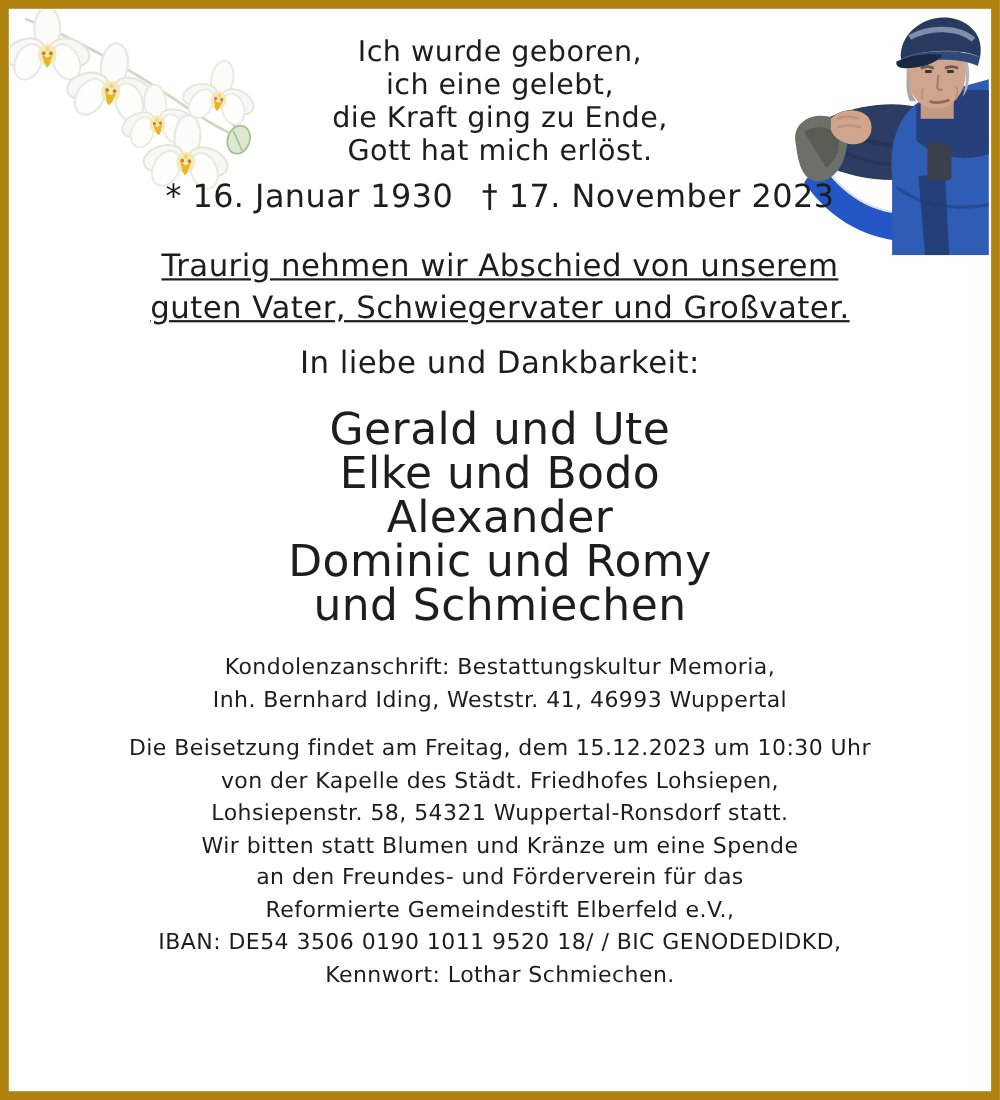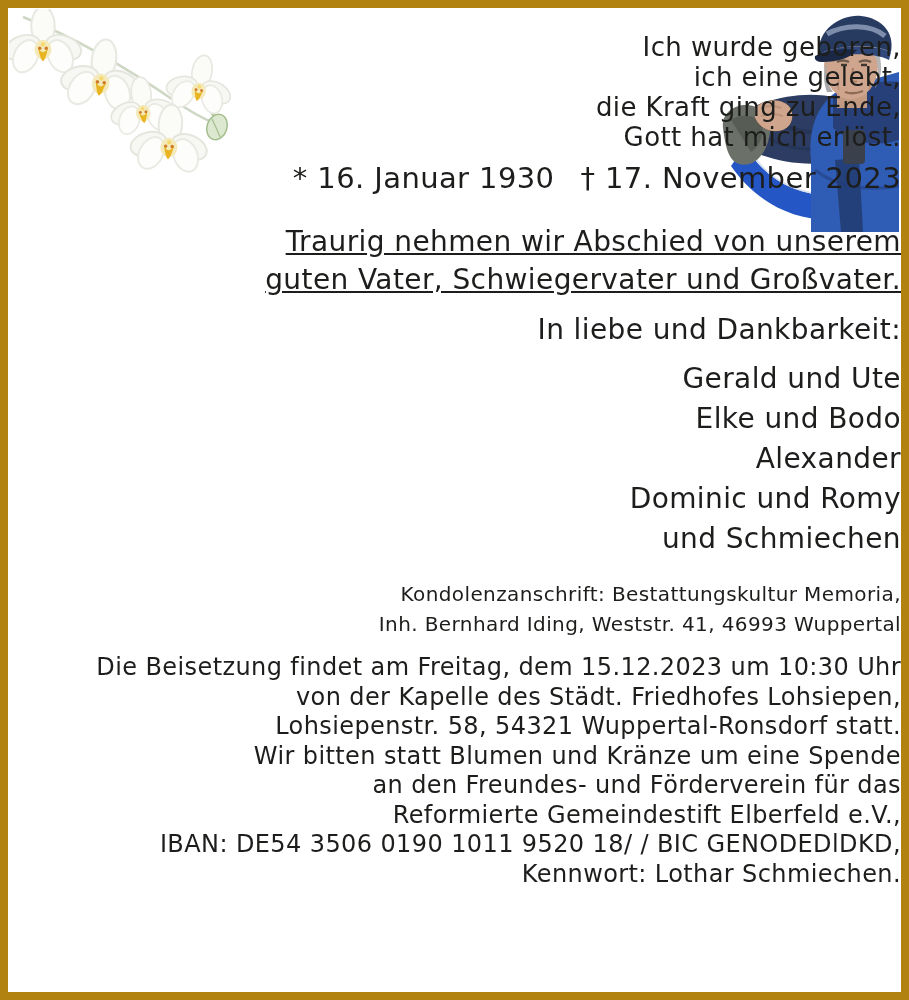--- a/index.html
+++ b/index.html
@@ -10,23 +10,23 @@
   .orchids{position:absolute;left:1px;top:1px;width:238px;height:166px;}
   .portrait{position:absolute;right:2px;top:2px;width:184px;height:222px;}
   .content{position:relative;z-index:2;text-align:center;color:#1d1d1b;
            padding-top:24px;letter-spacing:.4px;}
   .poem{font-size:26px;line-height:30px;}
   .name{margin:20px 0 0 0;font-size:57px;font-weight:normal;letter-spacing:1px;line-height:66px;}
   .dates{margin-top:9px;font-size:29px;}
   .dates .death{margin-left:26px;}
   .intro{margin-top:28px;font-size:28px;line-height:38px;text-decoration:underline;}
   .gratitude{margin-top:14px;font-size:28px;line-height:34px;}
-  .mourners{margin-top:12px;font-size:28px;line-height:40px;}
+  .mourners{margin-top:24px;font-size:40px;line-height:40px;}
   .condolence{margin-top:20px;font-size:20px;line-height:30px;}
-  .funeral{margin-top:14px;font-size:24px;line-height:29.5px;}
+  .funeral{margin-top:14px;font-size:20px;line-height:29.5px;}
 </style>
 </head>
 <body>
 
 <div class="page" style="border-color: rgb(177, 130, 15);">
 
   <svg class="orchids" viewBox="0 0 238 166" aria-hidden="true">
     <defs>
       <g id="orchid">
         <ellipse cx="0" cy="-16" rx="9" ry="15" fill="#fbfbf8" stroke="#e7e8e1" stroke-width="1.5"></ellipse>
@@ -101,21 +101,21 @@
     </g>
 
     <g>
       <path d="M104,44 C102,18 128,4 146,6 C166,8 180,22 176,42 C160,34 124,34 104,44Z" fill="#273a60"></path>
       <path d="M104,44 C120,35 158,34 176,42 L174,50 C158,42 122,43 106,50 Z" fill="#31487a"></path>
       <path d="M112,24 C130,14 156,14 170,26" stroke="#8e9cb8" stroke-width="5" fill="none" opacity=".85"></path>
       <path d="M100,46 C112,40 130,38 142,40 C136,48 122,52 108,52 C102,52 99,50 100,46Z" fill="#1b2845"></path>
     </g>
   </svg>
 
-  <div class="content" style="color: rgb(29, 29, 27); text-align: right;">
+  <div class="content" style="color: rgb(29, 29, 27);">
 
     <div class="poem">
       <div>Ich wurde geboren,</div>
       <div>ich eine gelebt,</div>
       <div>die Kraft ging zu Ende,</div>
       <div>Gott hat mich erlöst.</div>
     </div>
 
 
     <div class="dates">

